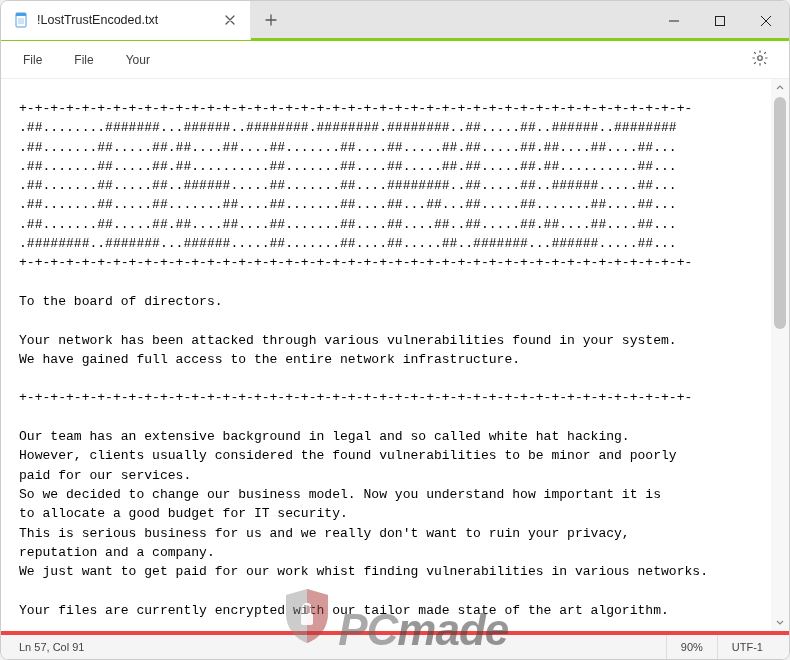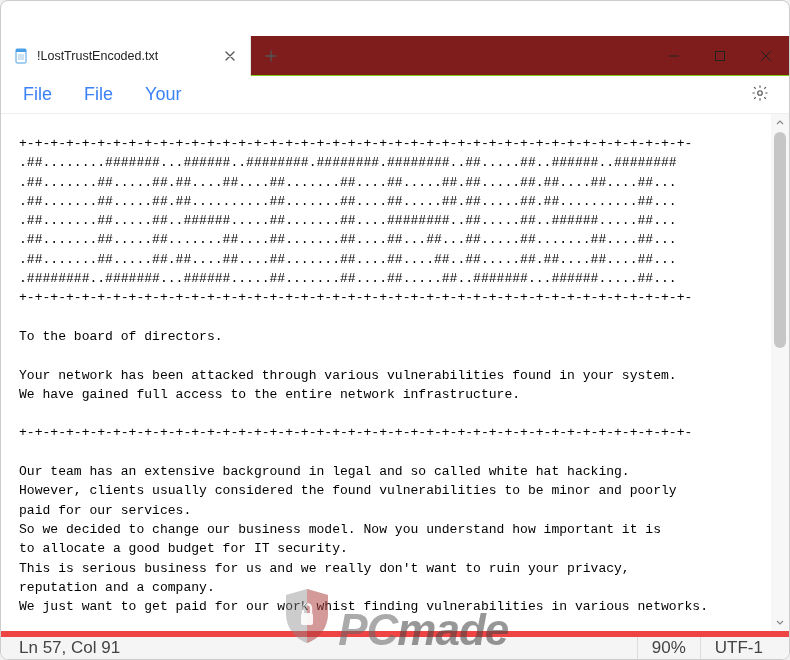--- a/index.html
+++ b/index.html
@@ -19,24 +19,23 @@
     height: 660px;
     display: flex;
     flex-direction: column;
     position: relative;
     overflow: hidden;
   }
   .titlebar {
     height: 40px;
     display: flex;
     align-items: center;
-    background: #7f1d1d;
-    border-bottom: 1px solid #84cc16;
-    position: relative;
-    margin-top: 35px;
+    background: #e5e5e5;
+    border-bottom: 3px solid #84cc16;
+    position: relative;
   }
   .tab {
     display: flex;
     align-items: center;
     height: 40px;
     padding: 0 10px 0 12px;
     background: #ffffff;
     border-right: 1px solid #e5e5e5;
     min-width: 250px;
     gap: 8px;
@@ -76,22 +75,22 @@
   .menubar {
     height: 38px;
     display: flex;
     align-items: center;
     padding: 0 10px;
     gap: 8px;
     background: #ffffff;
     border-bottom: 1px solid #eeeeee;
   }
   .menu-item {
-    font-size: 18px;
-    color: #3b82f6;
+    font-size: 12px;
+    color: #404040;
     padding: 6px 12px;
     border-radius: 4px;
   }
   .menu-spacer { flex: 1; }
   .gear {
     padding: 6px 10px;
     color: #444;
   }
   .content-wrap {
     flex: 1;
@@ -130,24 +129,24 @@
     position: absolute;
     left: 3px; right: 3px;
     top: 0;
     height: 45%;
     background: #c6c6c6;
     border-radius: 6px;
   }
   .statusbar {
     height: 28px;
     background: #f5f5f5;
-    border-top: 6px solid #ef4444;
-    display: flex;
-    align-items: center;
-    font-size: 17px;
+    border-top: 4px solid #ef4444;
+    display: flex;
+    align-items: center;
+    font-size: 11px;
     color: #444;
     padding: 0 12px;
     gap: 0;
   }
   .status-seg {
     padding: 0 14px;
     border-left: 1px solid #dddddd;
     height: 100%;
     display: flex; align-items: center;
   }

